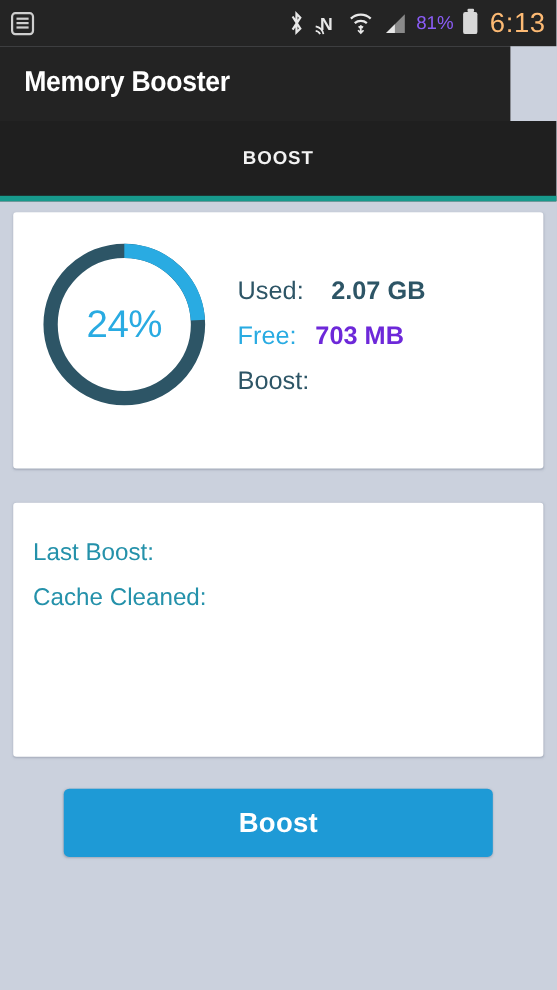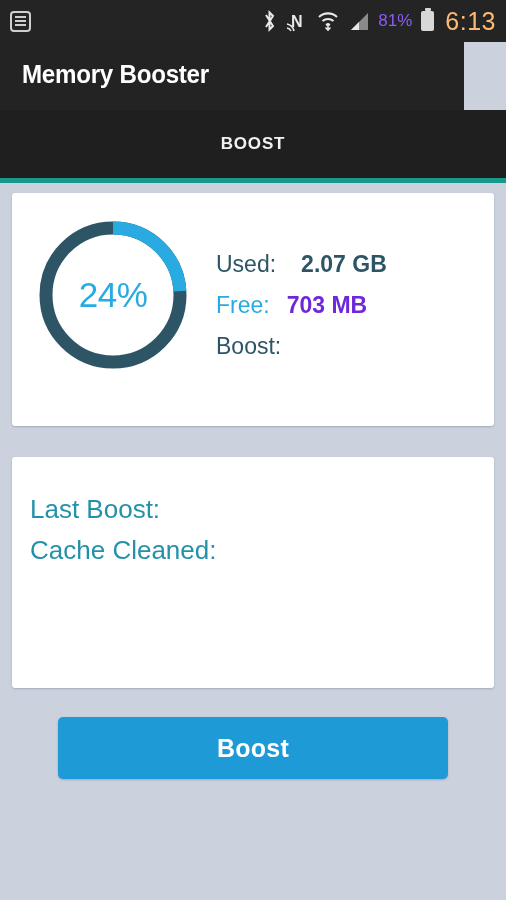--- a/index.html
+++ b/index.html
@@ -150,22 +150,22 @@
   .mem-row.free .k { color:#29abe2; }
   .mem-row.free .v { color:#6d28d9; margin-left:17px; }
 
   
   #stat-lines {
     position:absolute; left:18px; top:32px;
     width:440px;
   }
   .stat-row {
     height:41px;
-    display:flex; align-items:center;
-    font-size:26px;
+    display:flex; align-items:flex-start;
+    font-size:22px;
     color:#2491aa;
     white-space:nowrap;
   }
   .stat-row .sv { margin-left:8px; color:#2491aa; }
 
   
   #boost-button {
     position:absolute;
     left:58px; top:717px;
     width:390px; height:62px;

